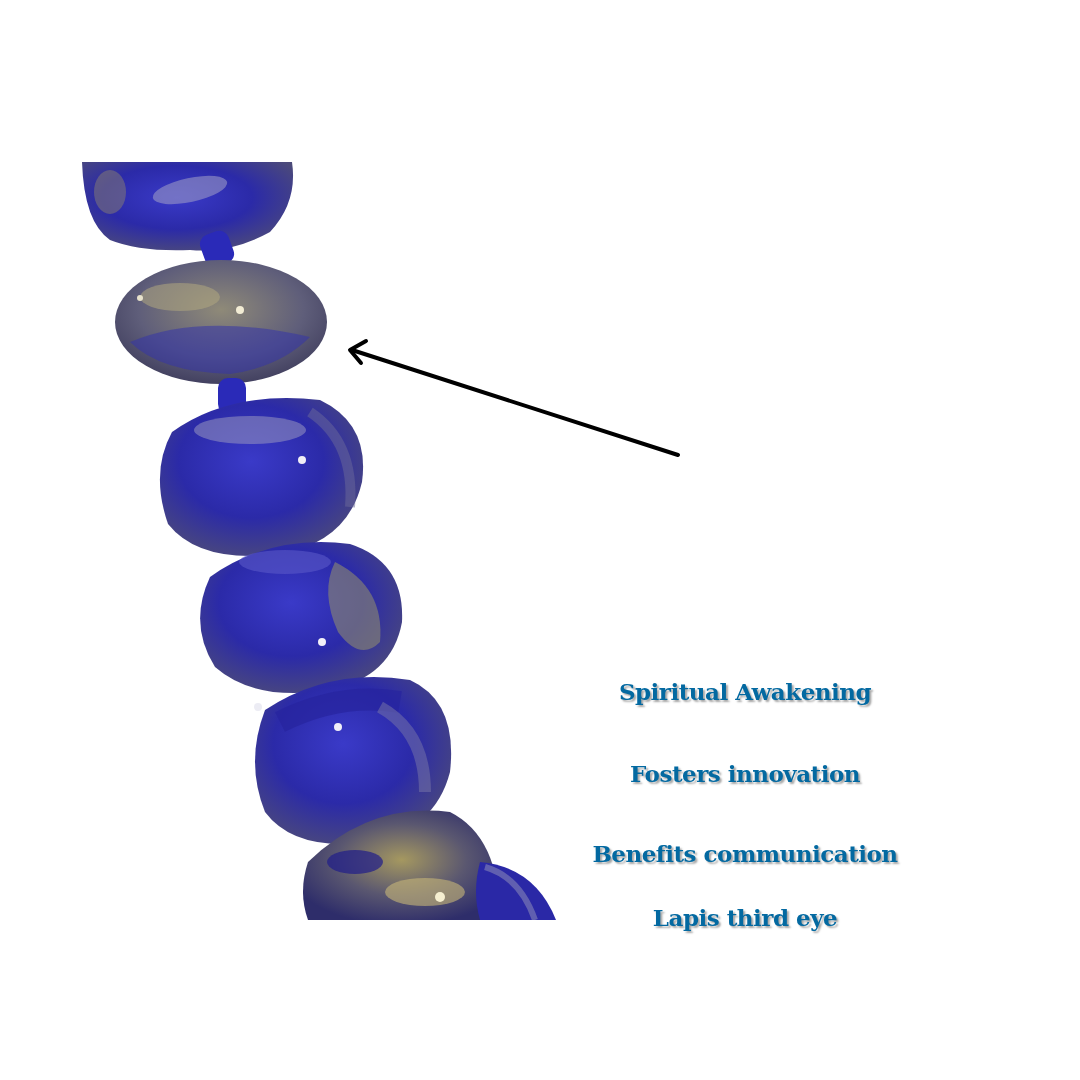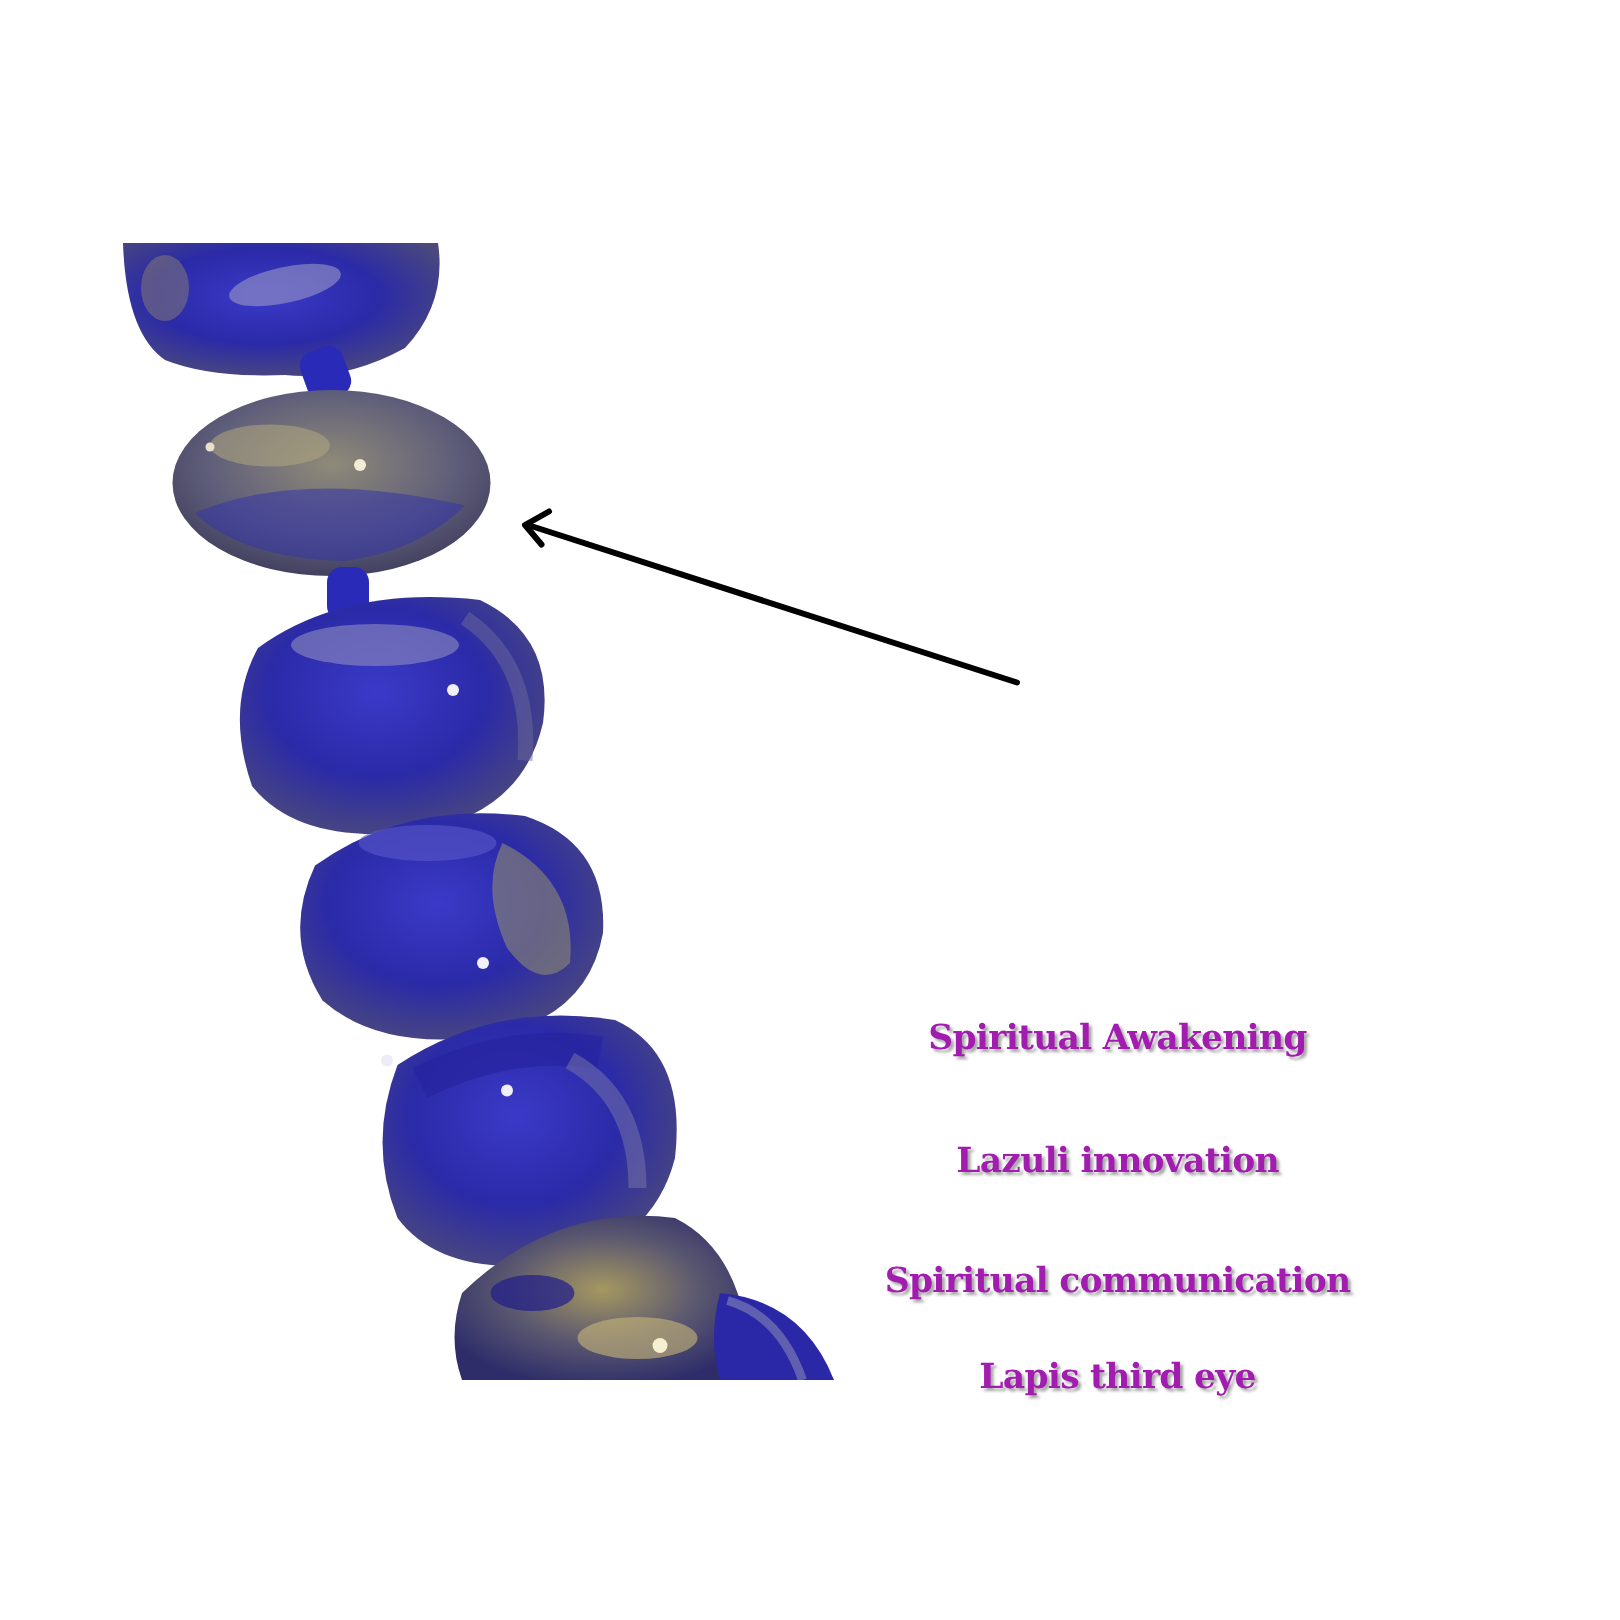--- a/index.html
+++ b/index.html
@@ -44,21 +44,21 @@
       margin: 0; padding: 0;
       list-style: none;
       text-align: center;
     }
     .benefits li {
       position: absolute;
       left: 0; width: 100%;
       font-family: "DejaVu Serif", "Liberation Serif", serif;
       font-weight: bold;
       font-size: 23px;
-      color: #a21caf;
+      color: #0369a1;
       text-shadow: 2px 2px 2px rgba(0,0,0,0.35);
       letter-spacing: -0.5px;
     }
   </style>
 </head>
 <body>
 
 <div class="bead-photo">
   <svg width="480" height="758" viewBox="0 0 480 758" xmlns="http://www.w3.org/2000/svg">
     <defs>
@@ -122,16 +122,16 @@
 <svg class="arrow" viewBox="0 0 1080 1080" xmlns="http://www.w3.org/2000/svg">
   <line x1="678" y1="455" x2="352" y2="350" stroke="#000" stroke-width="4" stroke-linecap="round"></line>
   <polyline points="366,341 350,350 361,363" fill="none" stroke="#000" stroke-width="4" stroke-linecap="round" stroke-linejoin="round"></polyline>
 </svg>
 
 <h1 class="title">
 </h1>
 
 <ul class="benefits">
   <li style="top:0px;">Spiritual Awakening</li>
-  <li style="top:82px;">Lazuli innovation</li>
-  <li style="top:162px;">Spiritual communication</li>
+  <li style="top:82px;">Fosters innovation</li>
+  <li style="top:162px;">Benefits communication</li>
   <li style="top:226px;">Lapis third eye</li>
 </ul>
 
 </body></html>

